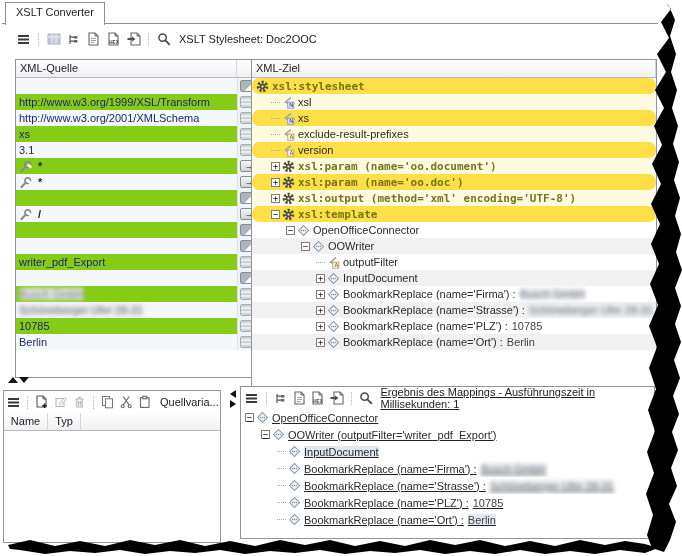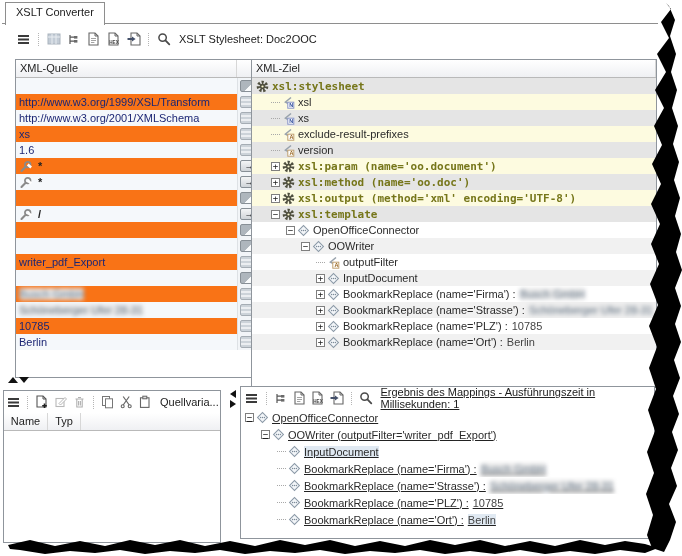--- a/index.html
+++ b/index.html
@@ -44,23 +44,23 @@
   
   .trow { display:flex; height:16px; align-items:center; white-space:nowrap; overflow:hidden; padding-left:4px; }
   .res-panel .trow { height:17px; }
   .exp { width:9px; height:9px; border:1px solid #7f7f7f; background:#fff; font-family:"DejaVu Sans Mono", monospace; font-size:9px; line-height:7px; text-align:center; color:#222; flex:none; margin-right:2px; }
   .lead { width:9px; border-top:1px dotted #a8a8a8; margin-right:2px; flex:none; }
   .ticon { flex:none; margin-right:3px; display:inline-flex; }
   .tlabel { color:#2b2b2b; }
   .tlabel.xsl { font-family:"DejaVu Sans Mono", monospace; font-weight:bold; color:#76761a; letter-spacing:0; }
   .tvalue { margin-left:4px; color:#444; }
   .hl { background:#e0e9f2; }
-  .bg-y1 { background:#e5e5e5; } .bg-y2 { background:#fdfbe0; }
+  .bg-y1 { background:#fde047;border-radius:7px; } .bg-y2 { background:#fdfbe0; }
   .bg-w1 { background:#ffffff; } .bg-w2 { background:#f1f1f1; }
-  .bg-b1 { background:#f5f8fb; } .bg-b2 { background:#f97316; }
+  .bg-b1 { background:#f5f8fb; } .bg-b2 { background:#84cc16; }
 
   
   .var-cols { display:flex; height:18px; background:linear-gradient(#ffffff,#eff0f3); border-bottom:1px solid #b9b9b9; }
   .var-cols .hdr-cell { text-align:center; }
 
   
   .hsplit { position:absolute; left:8px; top:377px; display:flex; gap:1px; }
   .tri { width:0; height:0; }
   .tri-up { border-left:5px solid transparent; border-right:5px solid transparent; border-bottom:6px solid #111; }
   .tri-down { border-left:5px solid transparent; border-right:5px solid transparent; border-top:6px solid #111; }
@@ -165,21 +165,21 @@
         <div class="lrow bg-b2">
           <div class="txt">
             <span>xs</span>
           </div>
           <div class="btncell">
             <span class="mapbtn lines"></span>
           </div>
         </div>
         <div class="lrow bg-b1">
           <div class="txt">
-            <span>1.6</span>
+            <span>3.1</span>
           </div>
           <div class="btncell">
             <span class="mapbtn lines"></span>
           </div>
         </div>
         <div class="lrow bg-b2">
           <div class="txt">
             <span class="ticon">
               <svg width="13" height="13">
                 <path d="M2.5 11 L6.4 7.1" stroke="#8a8a8a" stroke-width="2.1" stroke-linecap="round"></path>
@@ -377,21 +377,21 @@
         <div class="trow bg-y1">
           <span style="width: 15px; flex: 0 0 auto;"></span>
           <span class="exp">+</span>
           <span class="ticon">
             <svg width="13" height="13">
               <circle cx="6.5" cy="6.5" r="4" fill="none" stroke="#4f4f3f" stroke-width="3.6" stroke-dasharray="2 1.5"></circle>
               <circle cx="6.5" cy="6.5" r="2.7" fill="#4f4f3f"></circle>
               <circle cx="6.5" cy="6.5" r="1.1" fill="#fbf8cf"></circle>
             </svg>
           </span>
-          <span class="tlabel xsl">xsl:method (name='oo.doc')</span>
+          <span class="tlabel xsl">xsl:param (name='oo.doc')</span>
         </div>
         <div class="trow bg-y2">
           <span style="width: 15px; flex: 0 0 auto;"></span>
           <span class="exp">+</span>
           <span class="ticon">
             <svg width="13" height="13">
               <circle cx="6.5" cy="6.5" r="4" fill="none" stroke="#4f4f3f" stroke-width="3.6" stroke-dasharray="2 1.5"></circle>
               <circle cx="6.5" cy="6.5" r="2.7" fill="#4f4f3f"></circle>
               <circle cx="6.5" cy="6.5" r="1.1" fill="#fbf8cf"></circle>
             </svg>

